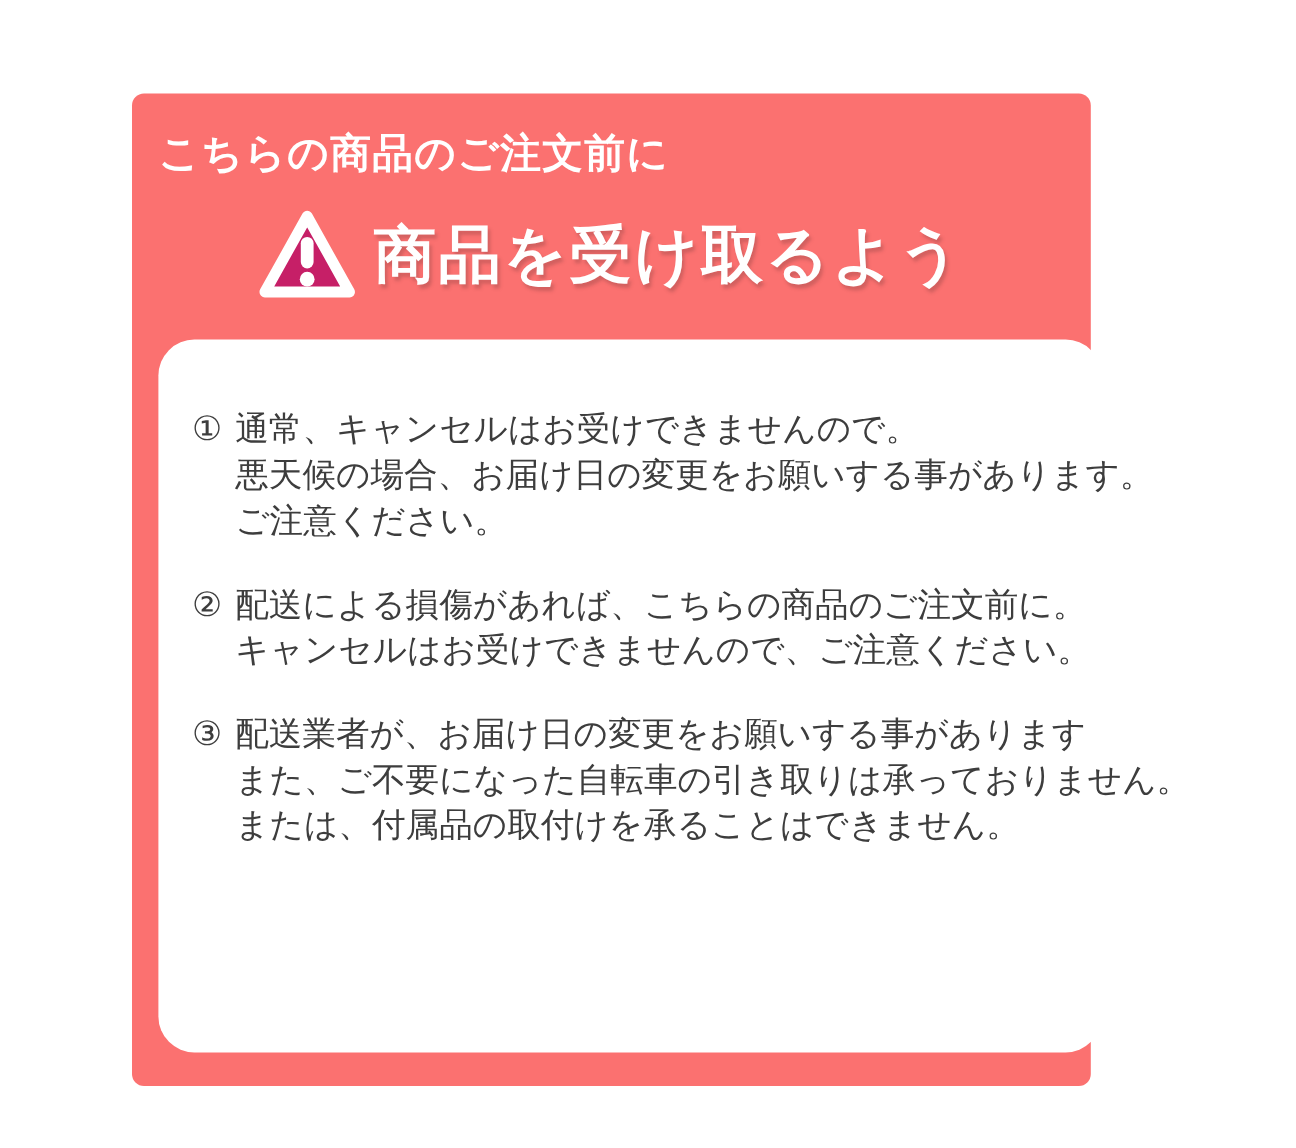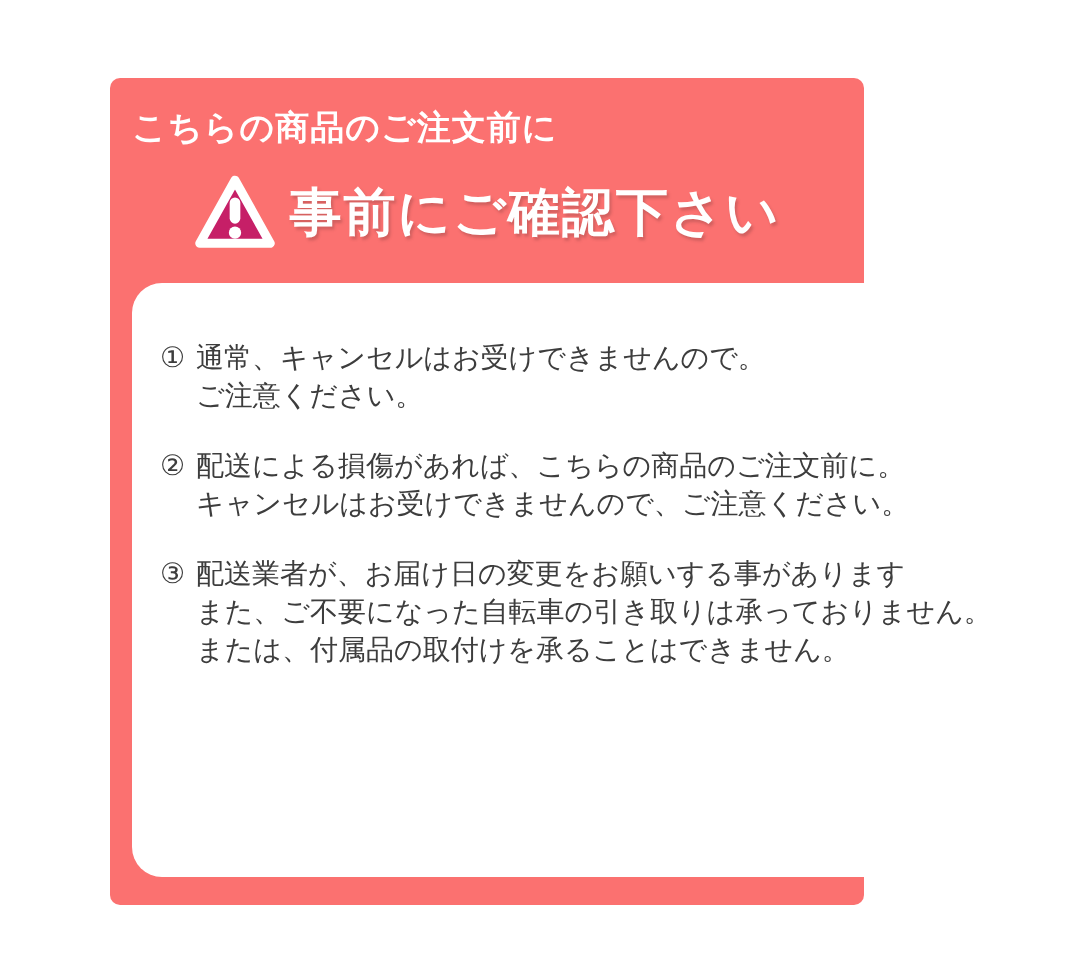--- a/index.html
+++ b/index.html
@@ -15,20 +15,21 @@
     background: #ffffff;
     overflow: hidden;
   }
   .card {
     position: absolute;
     left: 110px;
     top: 78px;
     width: 754px;
     height: 827px;
     border-radius: 10px;
+    padding-left: 45px;
   }
   .intro {
     position: absolute;
     left: 22px;
     top: 27px;
     font-size: 34px;
     font-weight: bold;
     color: #ffffff;
     letter-spacing: 1px;
     white-space: nowrap;
@@ -96,29 +97,30 @@
     <div class="intro">こちらの商品のご注文前に</div>
 
     <div class="headline-row">
       <span class="tri-icon">
         <svg viewBox="0 0 100 94" width="82" height="78" aria-hidden="true">
           <path d="M50 7 L93 84 L7 84 Z" fill="#c61f67" stroke="#ffffff" stroke-width="11" stroke-linejoin="round"></path>
           <rect x="43.5" y="28" width="13" height="32" rx="6.5" fill="#ffffff"></rect>
           <circle cx="50" cy="71" r="7.5" fill="#ffffff"></circle>
         </svg>
       </span>
-      <span class="headline">事前にご確認下さい</span>
+      <span class="headline">商品を受け取るよう</span>
     </div>
 
     <div class="inner-panel" style="background: rgb(255, 255, 255);">
       <div class="notice-list">
           <div class="notice-item">
             <span class="num">①</span>
             <div class="lines">
               <div class="line">通常、キャンセルはお受けできませんので。</div>
+              <div class="line">悪天候の場合、お届け日の変更をお願いする事があります。</div>
               <div class="line">ご注意ください。</div>
             </div>
           </div>
           <div class="notice-item">
             <span class="num">②</span>
             <div class="lines">
               <div class="line">配送による損傷があれば、こちらの商品のご注文前に。</div>
               <div class="line">キャンセルはお受けできませんので、ご注意ください。</div>
             </div>
           </div>

